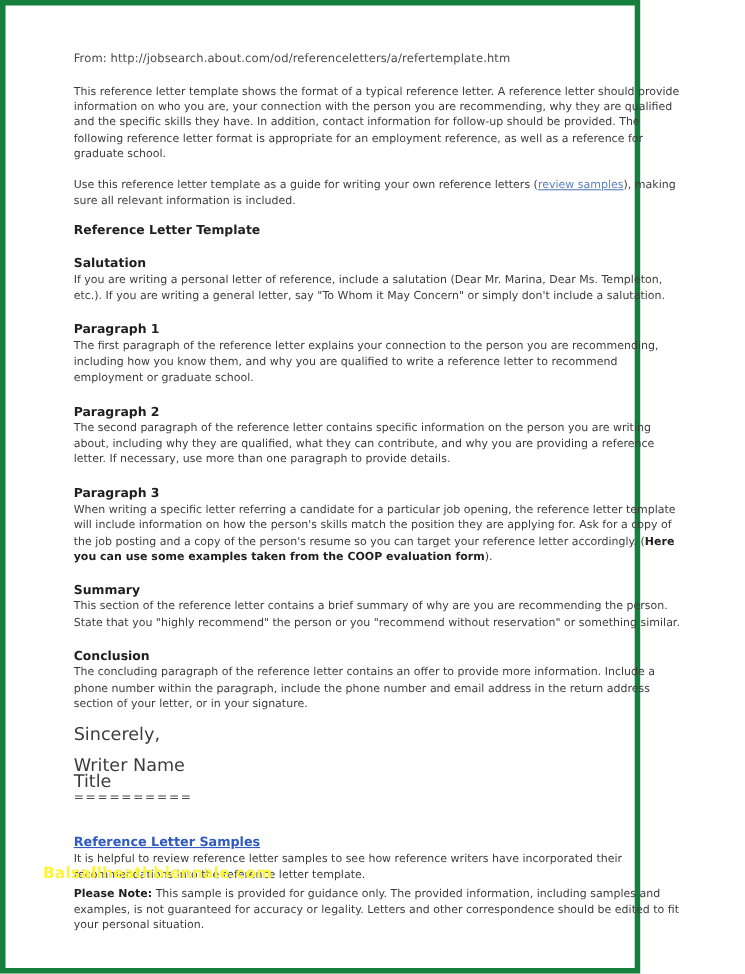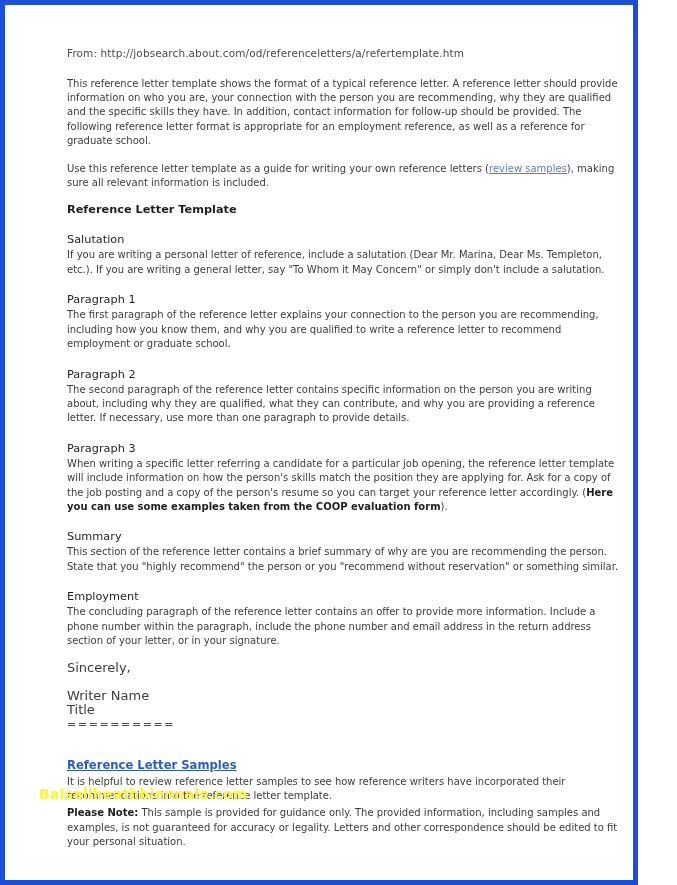--- a/index.html
+++ b/index.html
@@ -12,24 +12,24 @@
     width: 677px;
     height: 885px;
     font-family: "DejaVu Sans", "Liberation Sans", sans-serif;
     color: #3a3a3a;
     overflow: hidden;
     position: relative;
   }
   .page {
     position: absolute;
     left: 0; top: 0;
-    width: 638px;
+    width: 582px;
     height: 885px;
     box-sizing: border-box;
-    border: 5px solid #1d4ed8;
+    border: 5px solid #15803d;
     background: #ffffff;
   }
   .sheet {
     position: absolute;
     left: 62px;
     top: 42px;
     width: 552px;
   }
   .from-line {
     font-size: 10.5px;
@@ -61,42 +61,42 @@
     line-height: 14.4px;
     color: #3c3c3c;
     margin: 0 0 13px 0;
     text-align: left;
   }
   p.tight {
     margin: 0 0 3px 0;
   }
   h3.section {
     font-size: 11.3px;
-    font-weight: normal;
+    font-weight: bold;
     color: #1f1f1f;
     margin: 16px 0 1px 0;
     line-height: 14px;
   }
   h3.block-title {
     font-size: 11.3px;
     font-weight: bold;
     color: #1f1f1f;
     margin: 0 0 7px 0;
     line-height: 14px;
   }
   .link {
     color: #5a7fc0;
     text-decoration: underline;
   }
   .inline-bold {
     font-weight: bold;
     color: #1f1f1f;
   }
   .sig-line {
-    font-size: 13px;
+    font-size: 16px;
     line-height: 14.4px;
     color: #3c3c3c;
     margin: 0;
   }
   .sig-gap {
     margin-top: 13px;
   }
   .divider-eq {
     font-size: 11px;
     line-height: 14px;
@@ -150,21 +150,21 @@
 
     <h3 class="section">Paragraph 2</h3>
     <p class="body">The second paragraph of the reference letter contains specific information on the person you are writing about, including why they are qualified, what they can contribute, and why you are providing a reference letter. If necessary, use more than one paragraph to provide details.</p>
 
     <h3 class="section">Paragraph 3</h3>
     <p class="body"><span>When writing a specific letter referring a candidate for a particular job opening, the reference letter template will include information on how the person's skills match the position they are applying for. Ask for a copy of the job posting and a copy of the person's resume so you can target your reference letter accordingly. (</span><span class="inline-bold">Here you can use some examples taken from the COOP evaluation form</span><span>).</span></p>
 
     <h3 class="section">Summary</h3>
     <p class="body">This section of the reference letter contains a brief summary of why are you are recommending the person. State that you "highly recommend" the person or you "recommend without reservation" or something similar.</p>
 
-    <h3 class="section">Employment</h3>
+    <h3 class="section">Conclusion</h3>
     <p class="body">The concluding paragraph of the reference letter contains an offer to provide more information. Include a phone number within the paragraph, include the phone number and email address in the return address section of your letter, or in your signature.</p>
 
     <p class="sig-line">Sincerely,</p>
     <p class="sig-line sig-gap">Writer Name</p>
     <p class="sig-line">Title</p>
     <p class="divider-eq">==========</p>
 
     <a class="samples-heading" href="#">Reference Letter Samples</a>
     <p class="body tight">It is helpful to review reference letter samples to see how reference writers have incorporated their recommendations into the reference letter template.</p>
 

